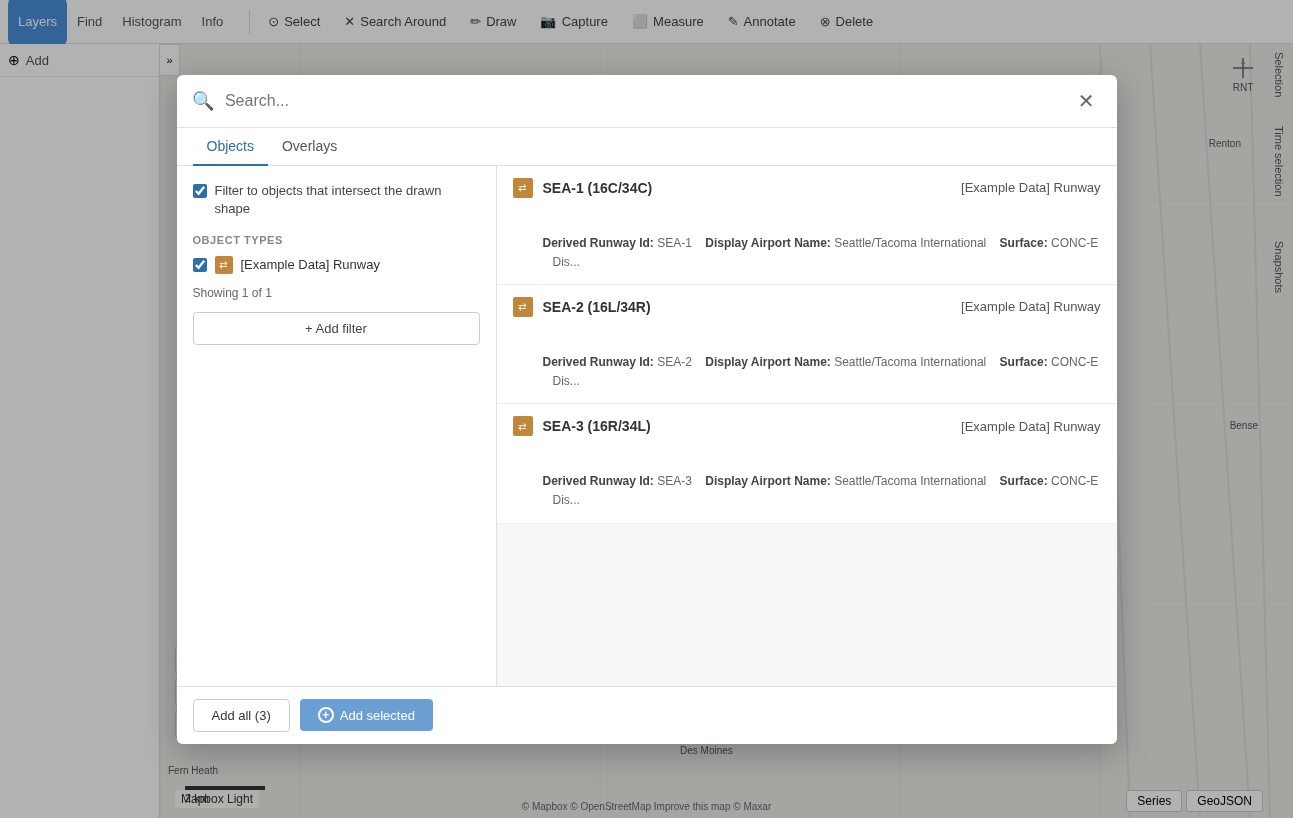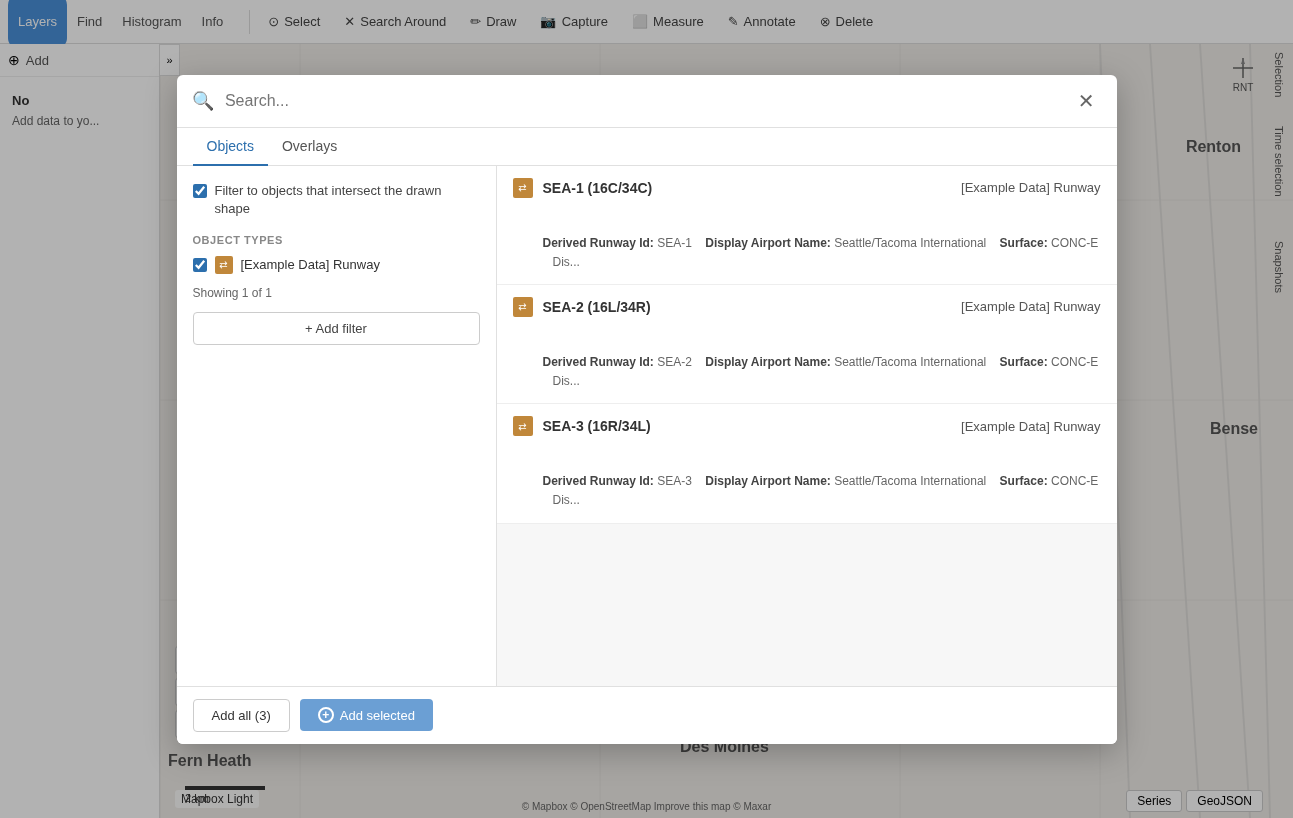--- a/index.html
+++ b/index.html
@@ -447,23 +447,23 @@
       display: flex;
       align-items: center;
       justify-content: center;
       font-size: 12px;
       font-weight: bold;
     }
 
     
     .map-label {
       position: absolute;
-      font-size: 16px;
+      font-size: 10px;
       color: #555;
-      font-weight: 700;
+      font-weight: 400;
       z-index: 2;
       pointer-events: none;
     }
 
     
     .compass {
       position: absolute;
       top: 56px;
       right: 36px;
       z-index: 5;
@@ -490,21 +490,21 @@
     <line x1="1100" y1="44" x2="1130" y2="818" stroke="#bbb" stroke-width="2"></line>
     <line x1="1150" y1="44" x2="1200" y2="818" stroke="#bbb" stroke-width="2"></line>
     <line x1="1200" y1="44" x2="1250" y2="818" stroke="#bbb" stroke-width="2"></line>
     <line x1="1250" y1="44" x2="1270" y2="818" stroke="#bbb" stroke-width="2"></line>
     <line x1="160" y1="44" x2="160" y2="818" stroke="#bbb" stroke-width="1"></line>
   </svg>
 </div>
 
 <div class="map-label" style="top:138px; right:52px;">Renton</div>
 <div class="map-label" style="bottom:62px; left:680px;">Des Moines</div>
-<div class="map-label" style="bottom:48px; left:168px;margin-top:12px;">Fern Heath</div>
+<div class="map-label" style="bottom:42px; left:168px;margin-top:12px;">Fern Heath</div>
 <div class="map-label" style="top:420px; right:35px;">Bense</div>
 
 <div class="toolbar">
   <div class="toolbar-tabs">
     <div class="toolbar-tab active">Layers</div>
     <div class="toolbar-tab">Find</div>
     <div class="toolbar-tab">Histogram</div>
     <div class="toolbar-tab">Info</div>
   </div>
   <div class="toolbar-divider"></div>
@@ -535,24 +535,20 @@
   <div class="toolbar-btn">
     <span>⊗</span>
     <span>Delete</span>
   </div>
 </div>
 
 <div class="left-sidebar">
   <div class="left-sidebar-top">
     <span style="font-size:14px;">⊕</span>
     <span style="font-size:13px; color:#555;">Add</span>
-  </div>
-  <div style="padding:16px 12px; font-size:12px; color:#666;">
-    <div style="font-weight:600; font-size:13px; color:#333; margin-bottom:6px;">No</div>
-    <div>Add data to yo...</div>
   </div>
 </div>
 
 <div class="sidebar-collapse-btn">
   <span>»</span>
 </div>
 
 <div style="position:absolute; bottom:10px; left:175px; font-size:12px; color:#333; background:rgba(255,255,255,0.8); padding:2px 6px; border-radius:3px; z-index:5;">Mapbox Light</div>
 
 <div class="map-controls">

